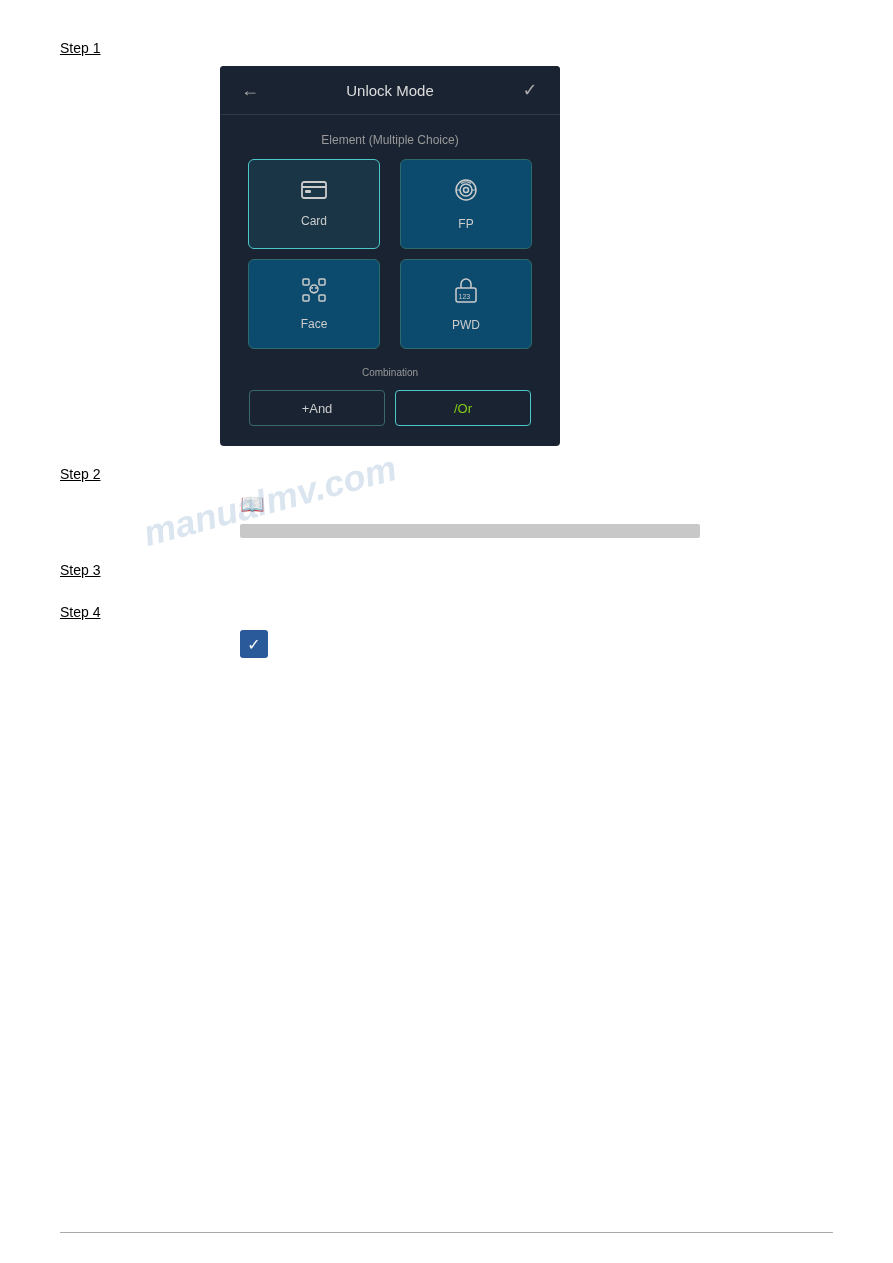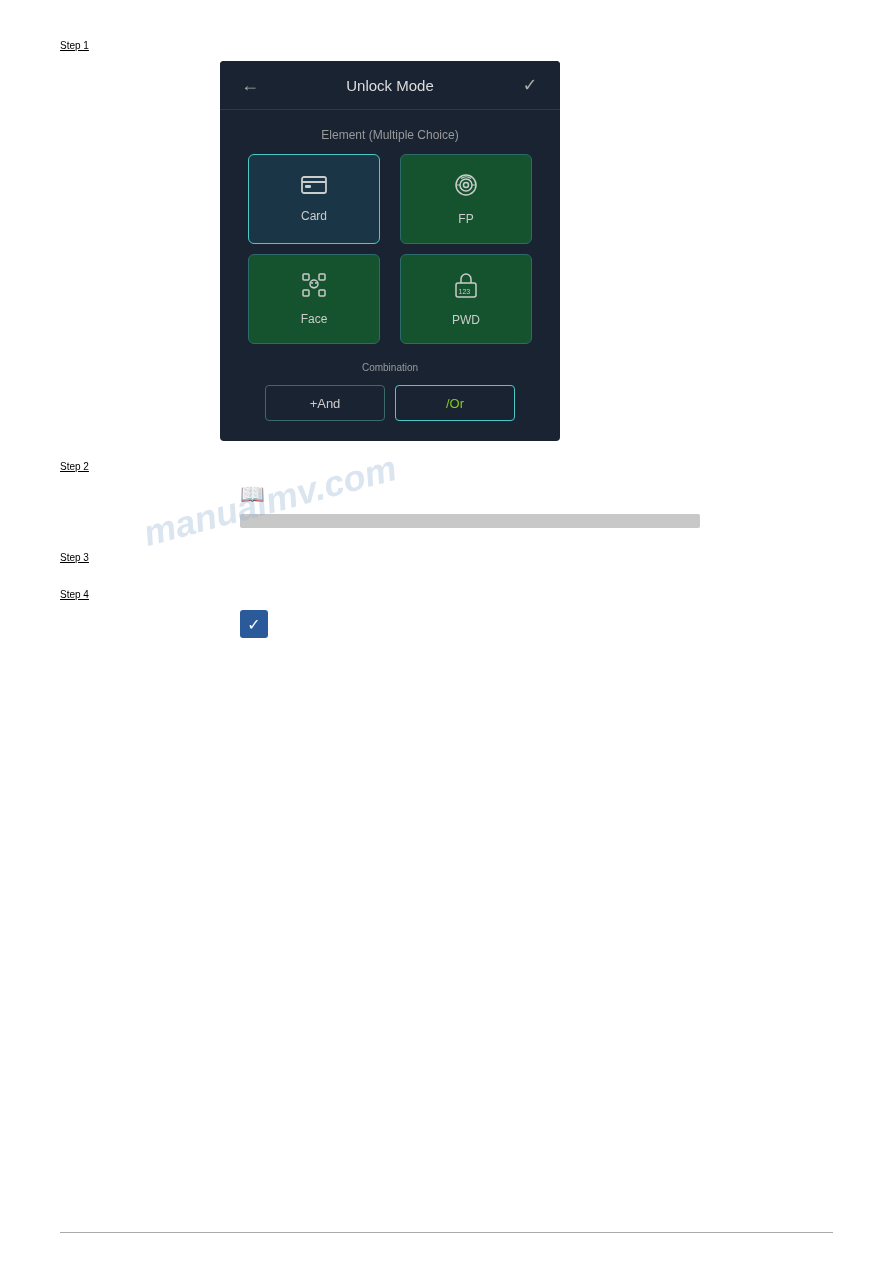--- a/index.html
+++ b/index.html
@@ -9,21 +9,21 @@
       width: 893px;
       min-height: 1263px;
       position: relative;
     }
 
     .page-content {
       padding: 40px 60px;
     }
 
     .step-label {
-      font-size: 10px;
+      font-size: 14px;
       color: #000;
       text-decoration: underline;
       margin-bottom: 10px;
       display: block;
     }
 
     .figure-label {
       font-size: 14px;
       color: #333;
       margin-left: 160px;
@@ -96,21 +96,21 @@
     }
 
     .grid-row {
       display: flex;
       justify-content: center;
       gap: 20px;
       margin: 0 16px 10px 16px;
     }
 
     .grid-tile {
-      background: #14532d;
+      background: #0c4a6e;
       border: 1.5px solid #2d6b6b;
       border-radius: 6px;
       width: 132px;
       height: 90px;
       display: flex;
       flex-direction: column;
       align-items: center;
       justify-content: center;
       cursor: pointer;
       gap: 8px;
@@ -143,21 +143,21 @@
       justify-content: center;
       gap: 10px;
       margin: 0 16px;
     }
 
     .combo-btn {
       border: 1.5px solid #3a6a6a;
       background: transparent;
       color: #ccc;
       border-radius: 4px;
-      width: 120px;
+      width: 136px;
       height: 36px;
       font-size: 13px;
       cursor: pointer;
     }
 
     .combo-btn.active {
       border-color: #4dc8c8;
       color: #84cc16;
     }
 

